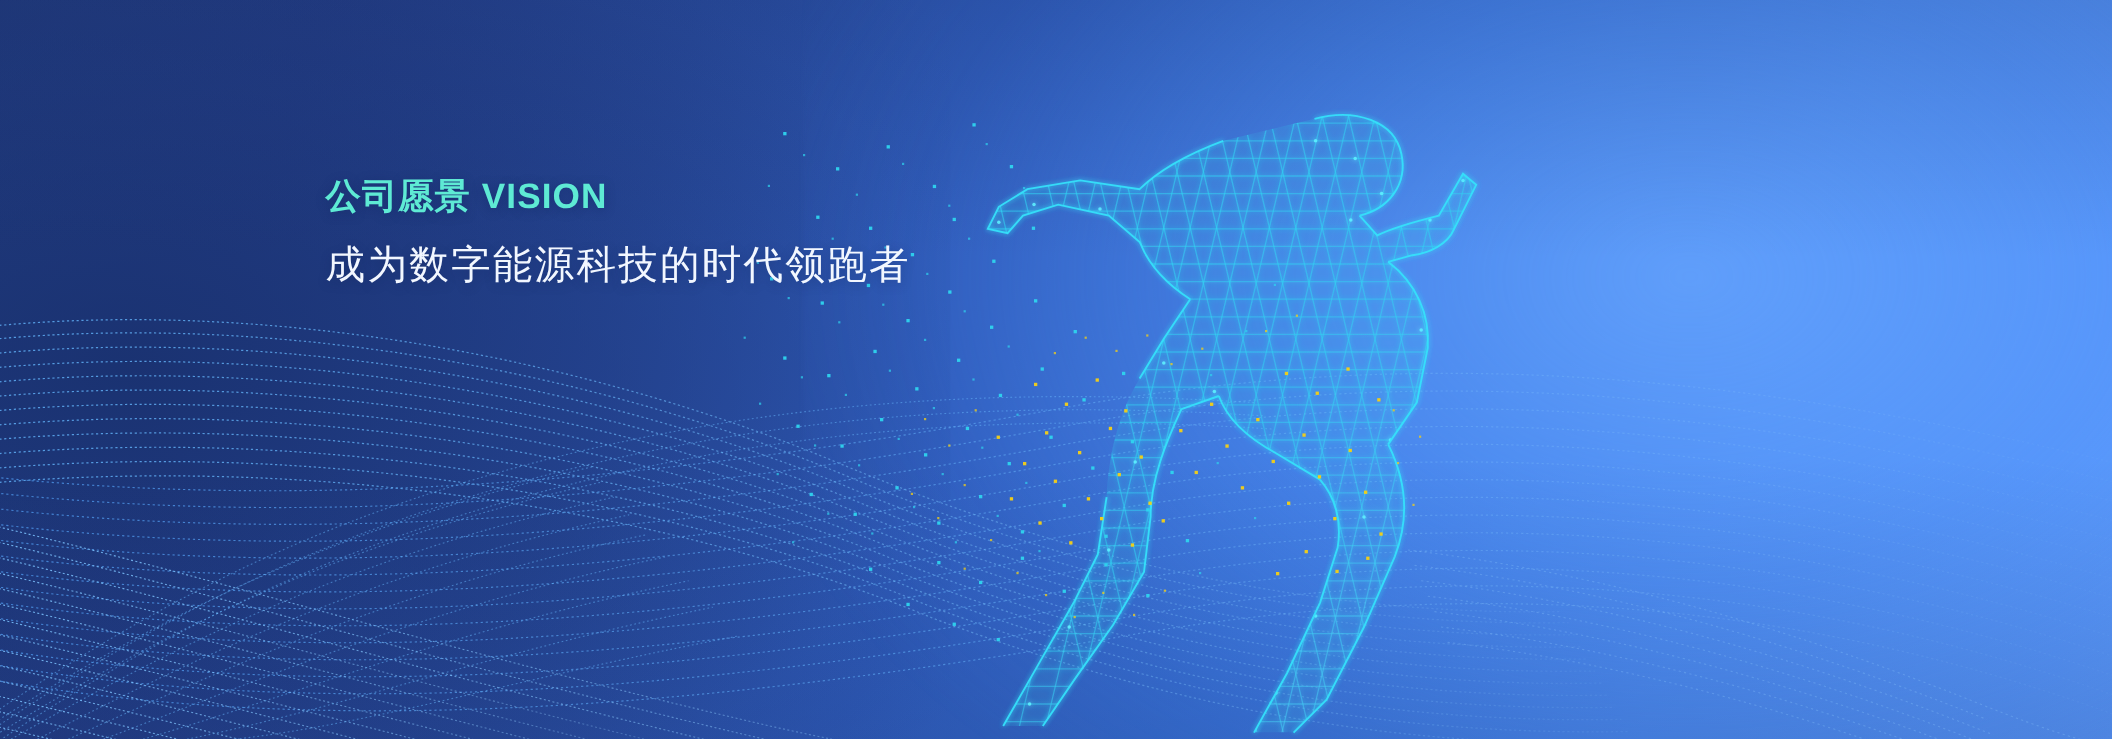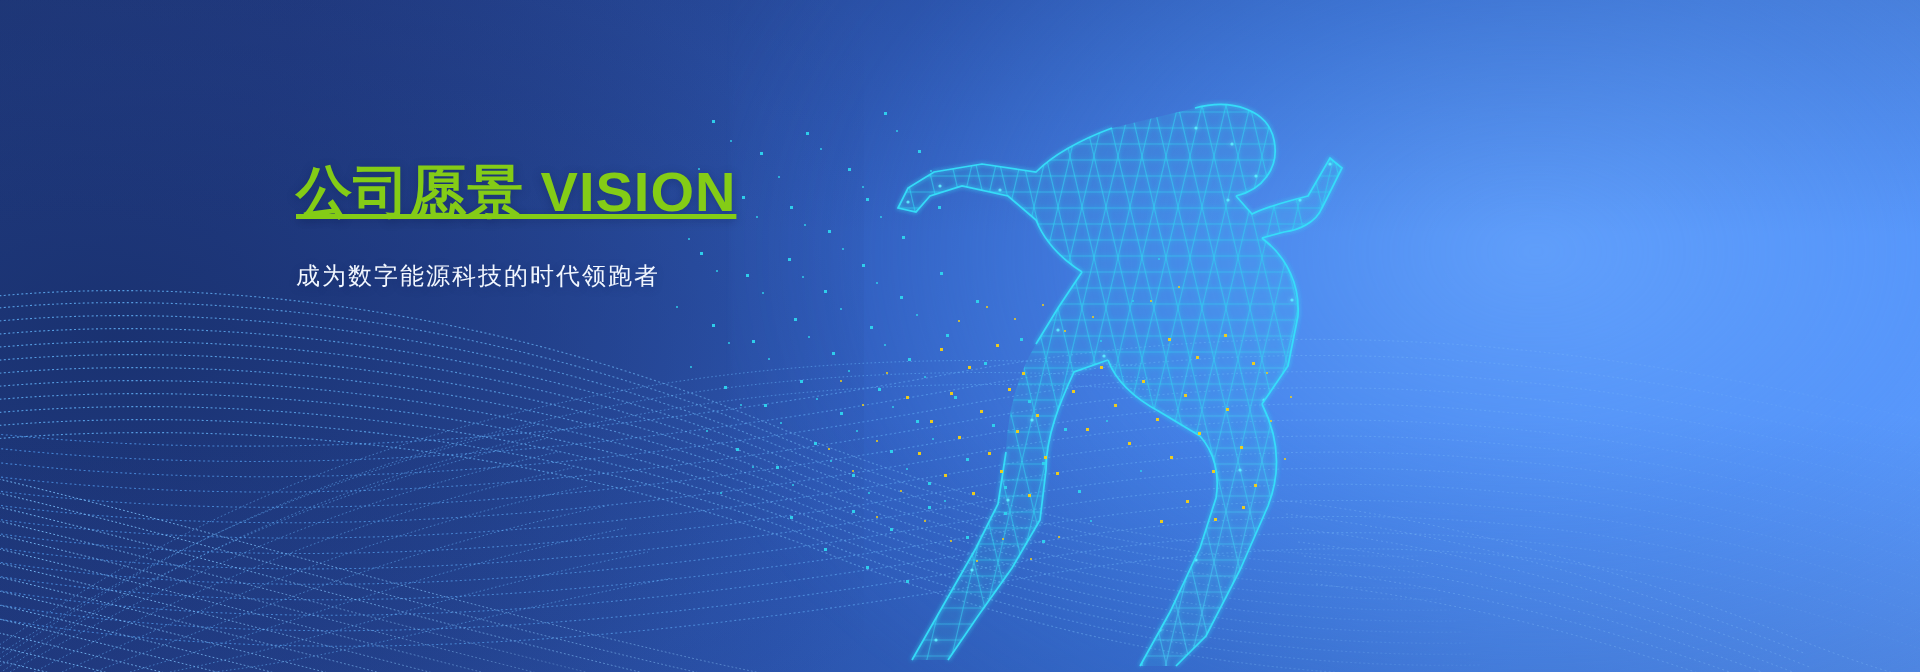--- a/index.html
+++ b/index.html
@@ -76,32 +76,31 @@
 
   
   .text-block {
     position: absolute;
     left: 296px;
     top: 160px;
     z-index: 6;
   }
   .headline {
     margin: 0;
-    font-size: 56px;
+    font-size: 32px;
     font-weight: bold;
-    color: #84cc16;
+    color: #5eead4;
     letter-spacing: 1px;
     line-height: 1.15;
     white-space: nowrap;
     text-shadow: 0 2px 10px rgba(12,30,80,0.35);
-    text-decoration: underline;
   }
   .subhead {
-    margin: 38px 0 0 0;
-    font-size: 24px;
+    margin: 22px 0 0 0;
+    font-size: 36px;
     font-weight: 300;
     color: #f2f7ff;
     letter-spacing: 2px;
     line-height: 1.2;
     white-space: nowrap;
     text-shadow: 0 2px 10px rgba(12,30,80,0.30);
   }
 </style>
 </head>
 <body>

